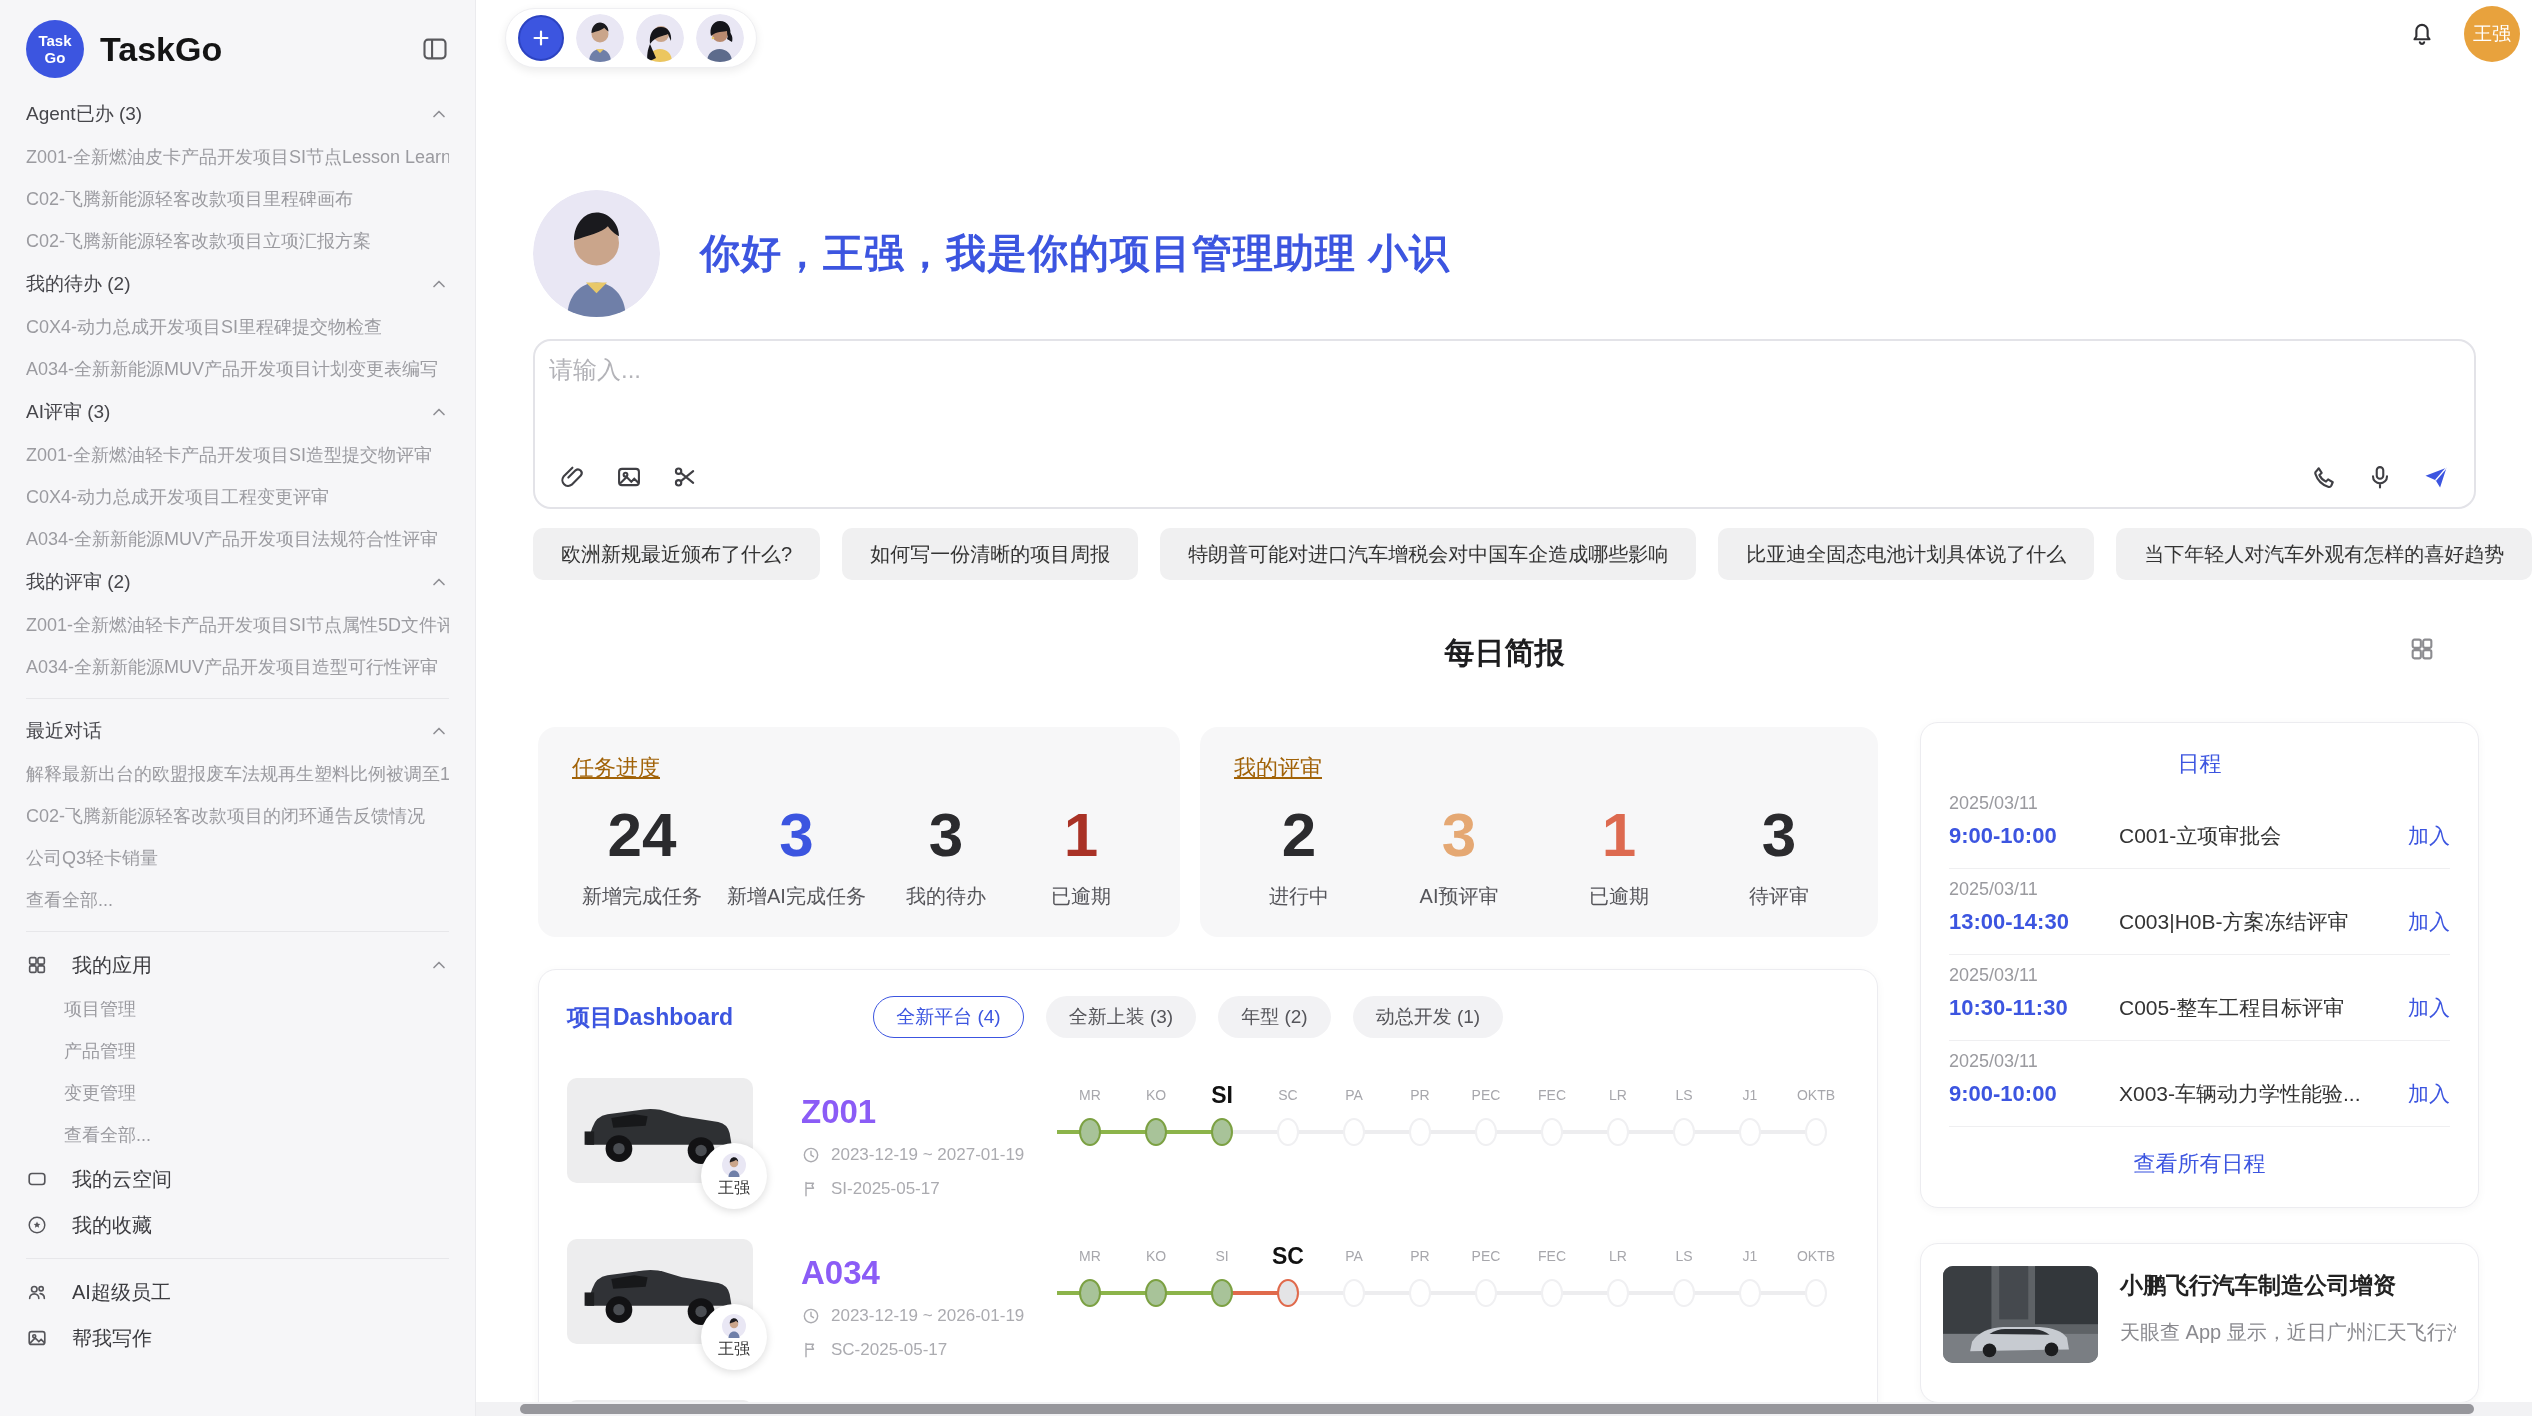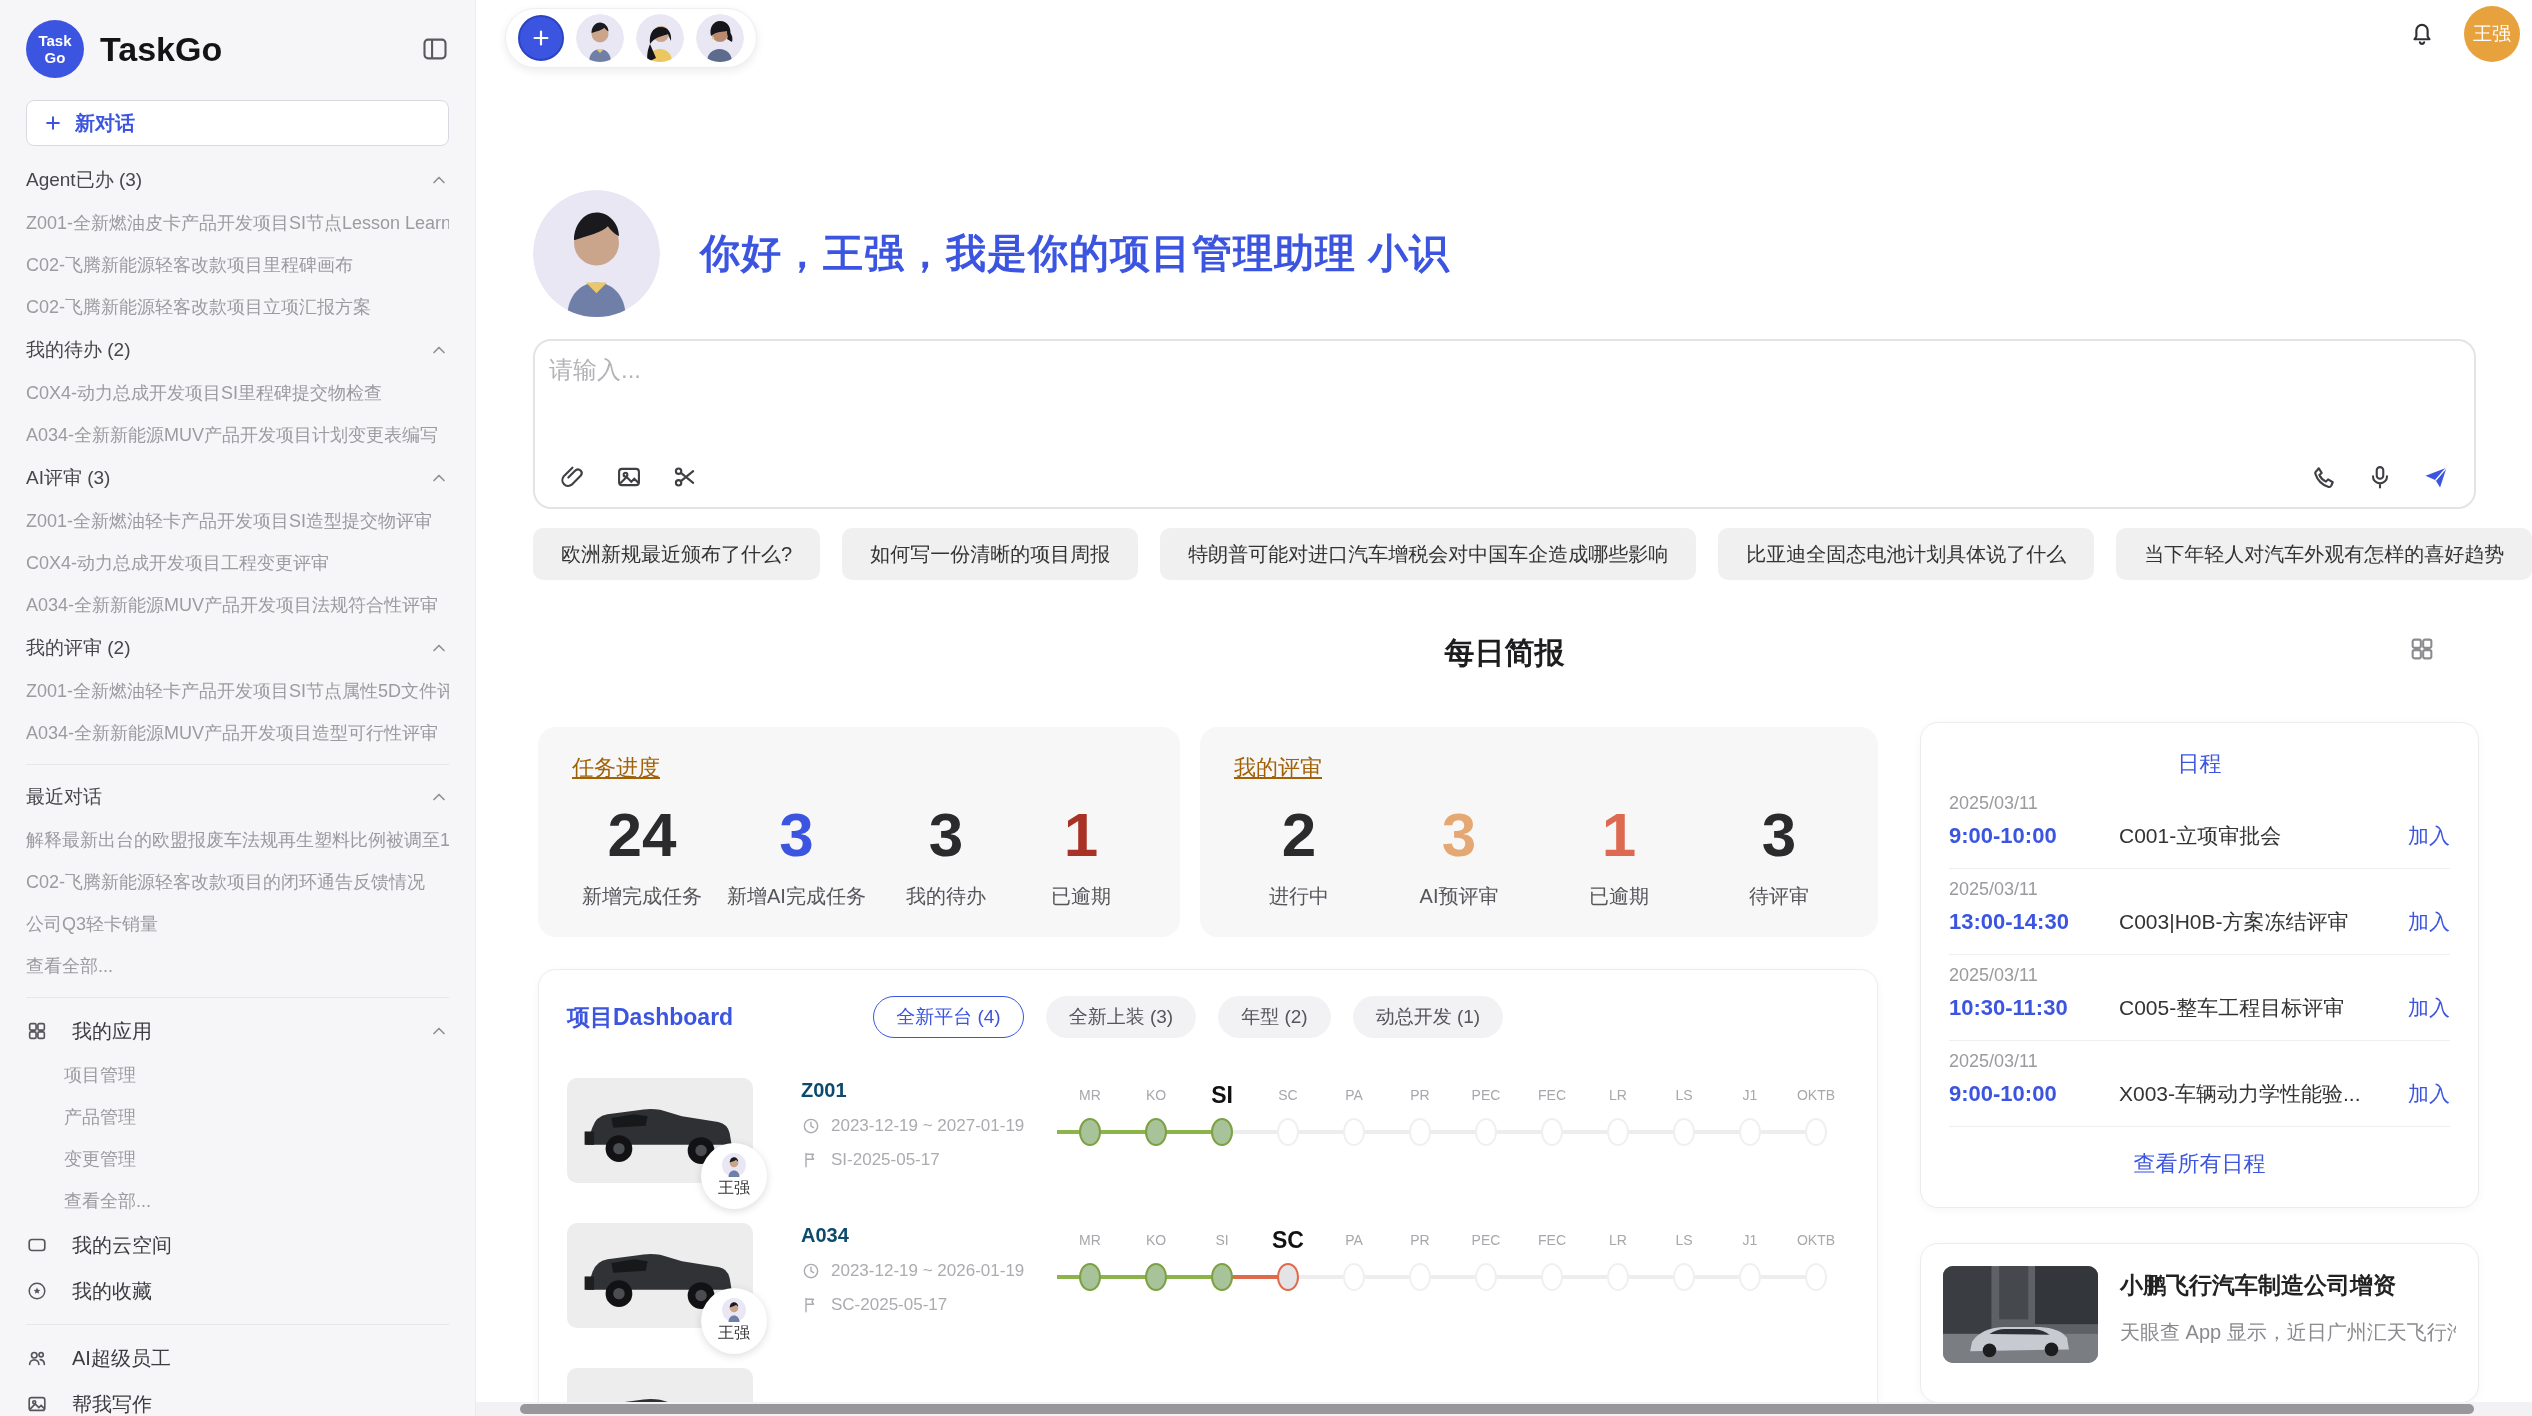--- a/index.html
+++ b/index.html
@@ -89,21 +89,21 @@
        background:#f2f2f4;color:#55555a;border:1px solid transparent;cursor:pointer;white-space:nowrap;}
   .tab.active{background:#fff;color:#3C55E0;border-color:#3C55E0;}
 
   .proj-row{display:flex;margin-top:40px;}
   .proj-thumb{position:relative;width:186px;height:105px;border-radius:10px;background:#ededee;flex:0 0 auto;}
   .owner-badge{position:absolute;right:-14px;bottom:-26px;width:66px;height:66px;border-radius:50%;background:#fff;
                box-shadow:0 2px 8px rgba(0,0,0,.14);display:flex;flex-direction:column;align-items:center;
                justify-content:center;font-size:16px;color:#333;z-index:3;}
   .owner-badge svg{width:24px;height:24px;margin-bottom:1px;}
   .proj-info{margin-left:48px;width:246px;flex:0 0 auto;}
-  .proj-code{font-size:20px;font-weight:700;color:#0c4a6e;margin-top:1px;}
+  .proj-code{font-size:33px;font-weight:700;color:#8b5cf6;margin-top:15px;}
   .meta-row{display:flex;align-items:center;gap:10px;margin-top:14px;color:#ababb0;font-size:17px;white-space:nowrap;}
   .meta-row .ic{width:20px;height:20px;flex:0 0 auto;}
 
   .ms-track{flex:1;display:flex;margin-left:10px;min-width:0;}
   .ms{position:relative;flex:1;display:flex;flex-direction:column;align-items:center;}
   .ms-label{height:34px;line-height:34px;font-size:14px;color:#a7a7ac;}
   .ms.current .ms-label{color:#111;font-weight:700;font-size:23px;}
   .ms-dot{width:22px;height:28px;border-radius:50%;margin-top:6px;position:relative;z-index:2;box-sizing:border-box;
           background:#fff;border:2px solid #f0f0f2;}
   .ms.done .ms-dot{background:#A8C399;border-color:#7CA143;}
@@ -150,28 +150,20 @@
       </div>
       <div class="app-title">TaskGo</div>
       <div class="collapse-btn">
         <svg viewBox="0 0 24 24" fill="none" stroke="currentColor" stroke-width="1.8">
             <rect x="3" y="4" width="18" height="16" rx="3"></rect>
             <path d="M9.5 4v16"></path>
           </svg>
       </div>
     </div>
 
-    <div class="new-chat">
-      <span class="ic">
-        <svg viewBox="0 0 24 24">
-            <path d="M12 5v14M5 12h14" stroke="currentColor" stroke-width="2.4" stroke-linecap="round"></path>
-          </svg>
-      </span>
-      <span>新对话</span>
-    </div>
 
     <div class="sb-scroll">
 
       <div class="sb-sec">
         <span>Agent已办 (3)</span>
         <span class="chev">
             <svg viewBox="0 0 24 24">
               <path d="M6 15l6-6 6 6" stroke="currentColor" stroke-width="2" fill="none" stroke-linecap="round" stroke-linejoin="round"></path>
             </svg>
           </span>

